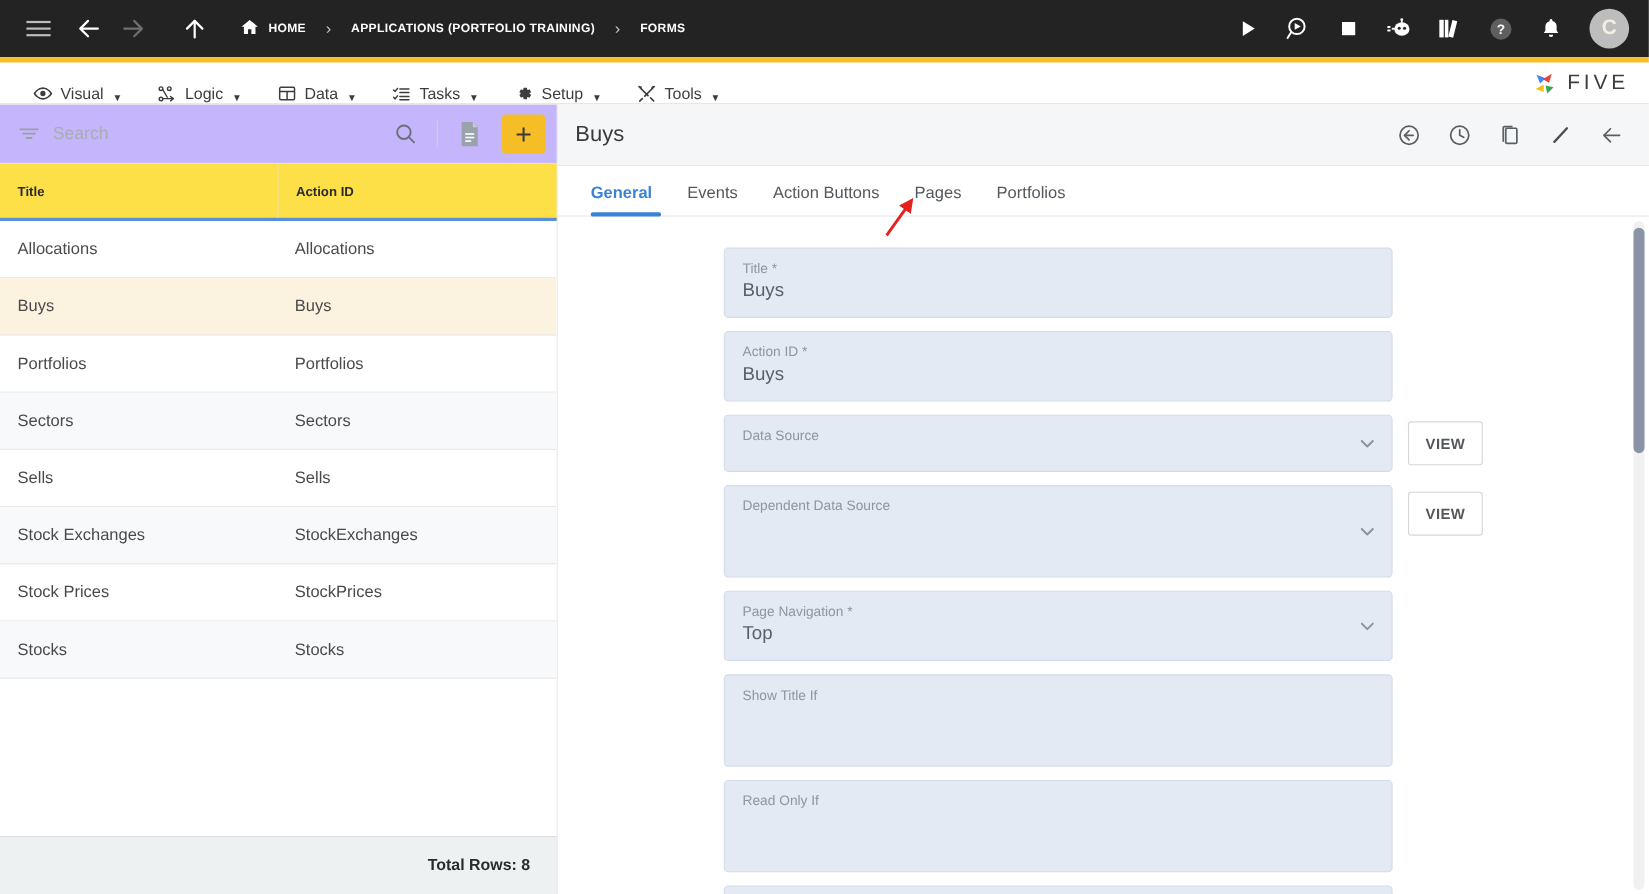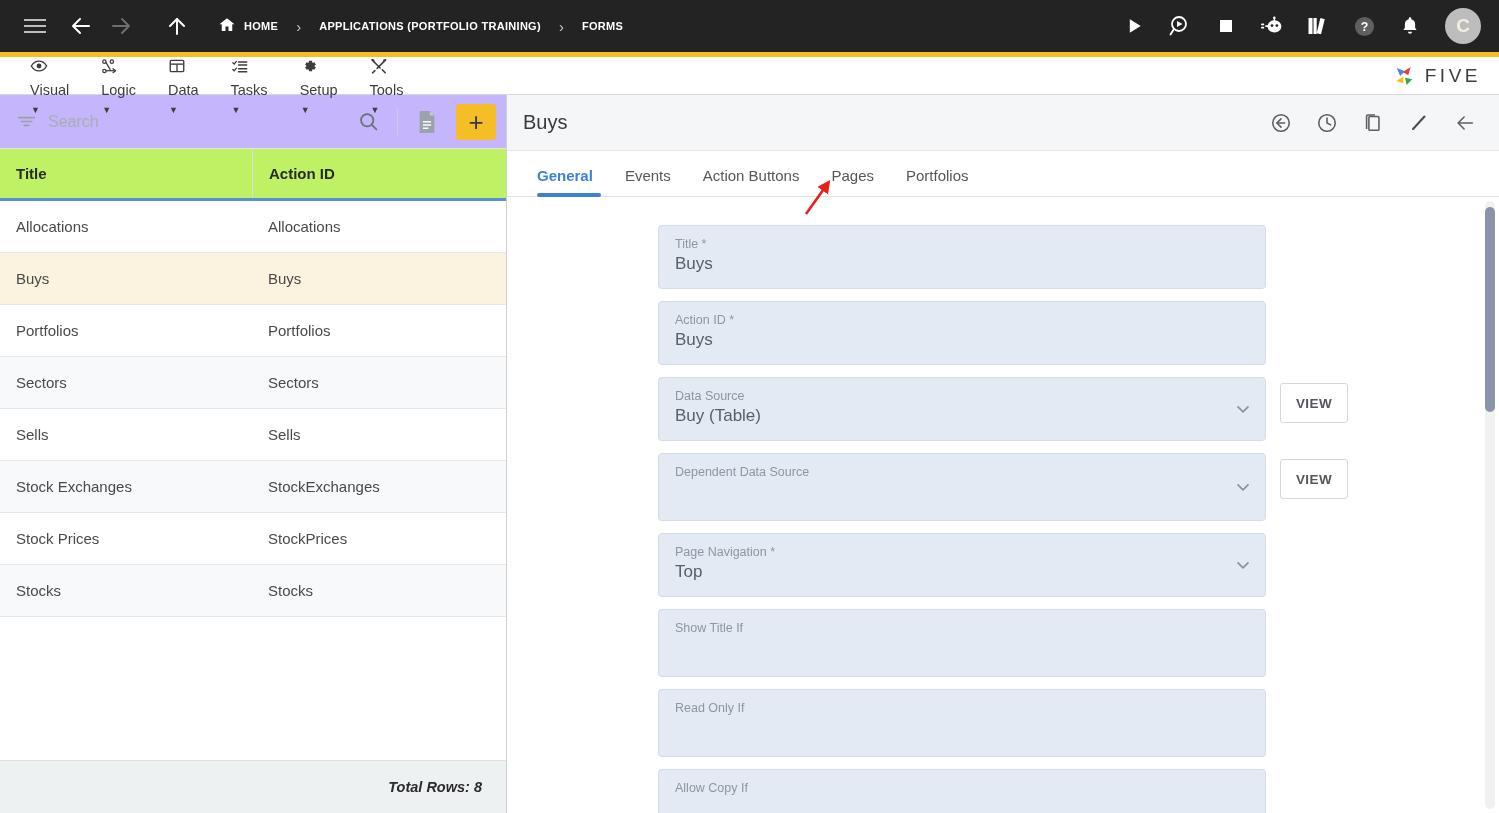--- a/index.html
+++ b/index.html
@@ -40,22 +40,22 @@
     margin-left: 6px; cursor: pointer;
   }
   .accentbar { height: 5px; background: #F5BE26; flex: 0 0 5px; }
 
   
   .menubar {
     height: 38px; flex: 0 0 38px; background: #ffffff; border-bottom: 1px solid #d8d8d8;
     display: flex; align-items: center; padding-left: 14px; position: relative;
   }
   .menu-item {
-    display: flex; align-items: flex-start; gap: 7px; padding: 0 16px; height: 100%;
-    font-size: 14.5px; color: #3d3d3d; font-weight: 500; cursor: pointer; white-space: nowrap; flex-direction: column;
+    display: flex; align-items: flex-end; gap: 7px; padding: 0 16px; height: 100%;
+    font-size: 14.5px; color: #3d3d3d; font-weight: 500; cursor: pointer; white-space: nowrap;
   }
   .menu-item .caret { font-size: 9px; color: #3d3d3d; margin-left: 1px; }
   .menu-icon { display: flex; align-items: center; justify-content: center; width: 18px; height: 18px; color: #3d3d3d; }
   .logo-wrap { position: absolute; right: 18px; top: 50%; transform: translateY(-50%); display: flex; align-items: center; gap: 7px; }
   .logo-text { font-size: 19px; letter-spacing: 3.5px; color: #3d3d3d; font-weight: 400; }
 
   
   .body { flex: 1 1 auto; display: flex; min-height: 0; }
 
   
@@ -73,42 +73,42 @@
   .icon-btn { width: 30px; height: 30px; display: flex; align-items: center; justify-content: center; color: #6b7177; cursor: pointer; }
   .vdiv { width: 1px; height: 26px; background: #ccd0d4; margin: 0 4px; }
   .doc-btn { width: 30px; height: 32px; display: flex; align-items: center; justify-content: center; color: #9aa2ab; cursor: pointer; }
   .plus-btn {
     width: 40px; height: 36px; background: #F5BE26; border-radius: 4px; color: #3a3a3a;
     display: flex; align-items: center; justify-content: center; font-size: 26px; font-weight: 300;
     cursor: pointer; margin-left: 4px; line-height: 1;
   }
 
   .tblhead {
-    height: 52px; flex: 0 0 52px; background: #bef264; display: flex; 
-    border-bottom: 3px solid #5a8fd4; font-size: 15px; font-weight: bold; color: #2b2b2b;
+    height: 52px; flex: 0 0 52px; background: #fde047; display: flex; 
+    border-bottom: 3px solid #5a8fd4; font-size: 12px; font-weight: bold; color: #2b2b2b;
   }
   .th { padding: 0 16px; display: flex; align-items: center; height: 100%; }
   .th.c1 { width: 252px; flex: 0 0 252px; }
   .th.c2 { flex: 1 1 auto; border-left: 1px solid #dcdfe2; }
 
   .tblbody { flex: 1 1 auto; overflow: hidden; background: #fff; }
   .trow {
     height: 52px; display: flex; align-items: center; border-bottom: 1px solid #e6e8ea;
     font-size: 15px; color: #4a4a4a; cursor: pointer;
   }
   .trow.alt { background: #f8f9fa; }
   .trow.sel { background: #FCF2E0; }
   .td { padding: 16px 16px; display: flex; align-items: center; height: 100%; }
   .td.c1 { width: 252px; flex: 0 0 252px; }
   .td.c2 { flex: 1 1 auto; }
 
   .tblfoot {
     height: 53px; flex: 0 0 53px; background: #eef1f2; border-top: 1px solid #dde0e2;
     display: flex; align-items: center; justify-content: flex-end; padding-right: 24px;
-    font-size: 14.5px; font-weight: bold; color: #2b2b2b; font-style: italic;
+    font-size: 14.5px; font-weight: bold; color: #2b2b2b;
   }
 
   
   .rightpanel { flex: 1 1 auto; display: flex; flex-direction: column; min-width: 0; background: #fff; position: relative; }
   .rp-header {
     height: 56px; flex: 0 0 56px; background: #f5f6f7; display: flex; align-items: center;
     padding: 0 22px 0 16px; border-bottom: 1px solid #e4e6e8;
   }
   .rp-title { font-size: 20px; color: #3a3a3a; font-weight: 400; }
   .rp-header-icons { margin-left: auto; display: flex; align-items: center; gap: 22px; color: #5a5f64; }
@@ -129,21 +129,21 @@
     content: ""; position: absolute; left: 8px; right: 8px; bottom: -1px; height: 4px; background: #3B82D6; border-radius: 2px;
   }
 
   .formarea { flex: 1 1 auto; position: relative; overflow: hidden; background: #fff; }
   .formscroll { padding: 28px 0 40px 0; }
   .fieldrow { display: flex; align-items: flex-start; justify-content: center; margin-bottom: 12px; }
   .field {
     width: 608px; background: #E3EAF3; border: 1px solid #d3dcea; border-radius: 4px;
     position: relative; padding: 10px 16px 12px 16px; min-height: 52px;
   }
-  .field.tall { min-height: 52px; padding-bottom: 16px; }
+  .field.tall { min-height: 52px; padding-bottom: 32px; }
   .flabel { font-size: 12.5px; color: #8d96a1; line-height: 16px; }
   .fvalue { font-size: 17px; color: #585f66; line-height: 24px; min-height: 24px; }
   .chev {
     position: absolute; right: 12px; top: 50%; transform: translateY(-50%);
     color: #8b939c; display: flex; align-items: center; cursor: pointer;
   }
   .viewbtn {
     width: 68px; height: 40px; border: 1px solid #d4d7da; background: #fff; border-radius: 3px;
     display: flex; align-items: center; justify-content: center; font-size: 13.5px; font-weight: bold;
     color: #54585c; cursor: pointer; margin-left: 14px; margin-top: 6px; letter-spacing: .4px;
@@ -487,21 +487,20 @@
                 <div class="flabel">Action ID *</div>
                 <div class="fvalue">Buys</div>
               </div>
               <div class="viewslot empty">
                 <div class="viewbtn"></div>
               </div>
             </div>
             <div class="fieldrow">
               <div class="field">
                 <div class="flabel">Data Source</div>
-                <div class="fvalue">Buy (Table)</div>
                 <span class="chev">
                   <svg width="20" height="20" viewBox="0 0 24 24" fill="none" stroke="#8b939c" stroke-width="2.1" stroke-linecap="round" stroke-linejoin="round">
                     <polyline points="6,9.5 12,15.5 18,9.5"></polyline>
                   </svg>
                 </span>
               </div>
               <div class="viewslot">
                 <div class="viewbtn">VIEW</div>
               </div>
             </div>

